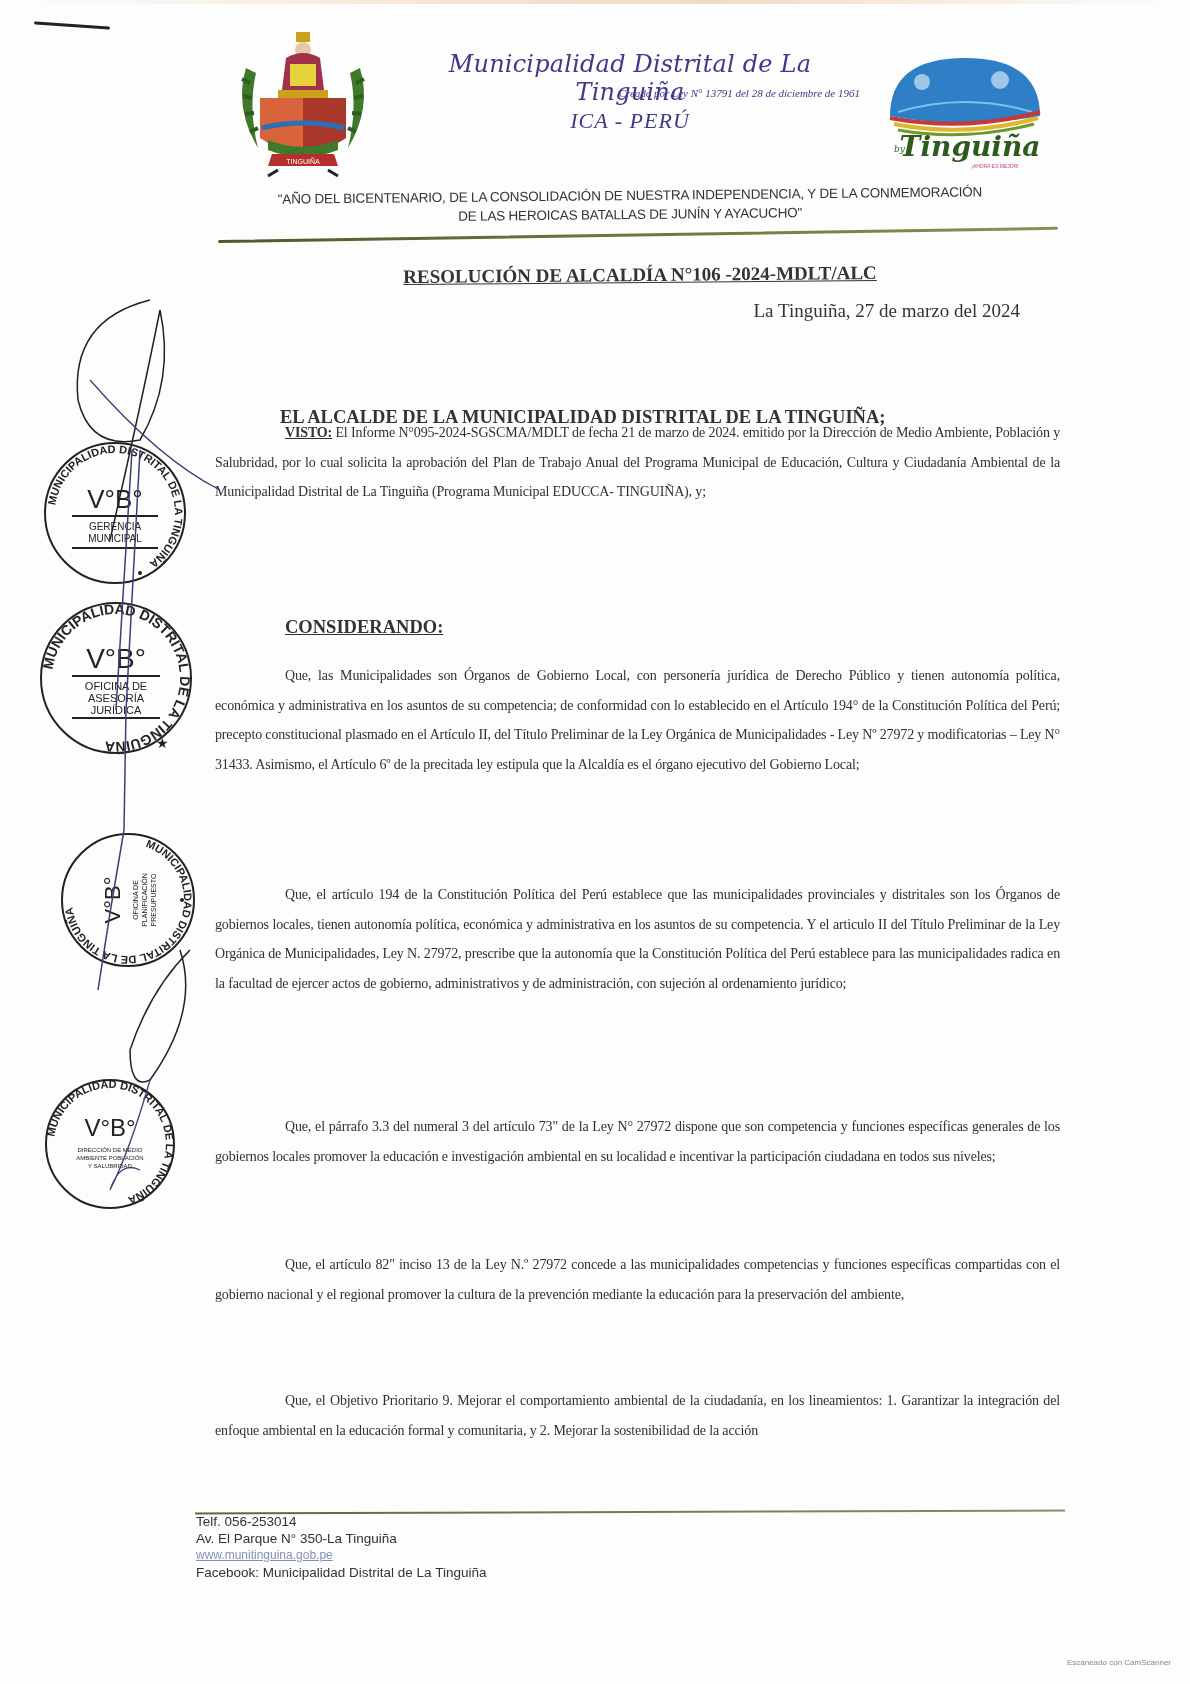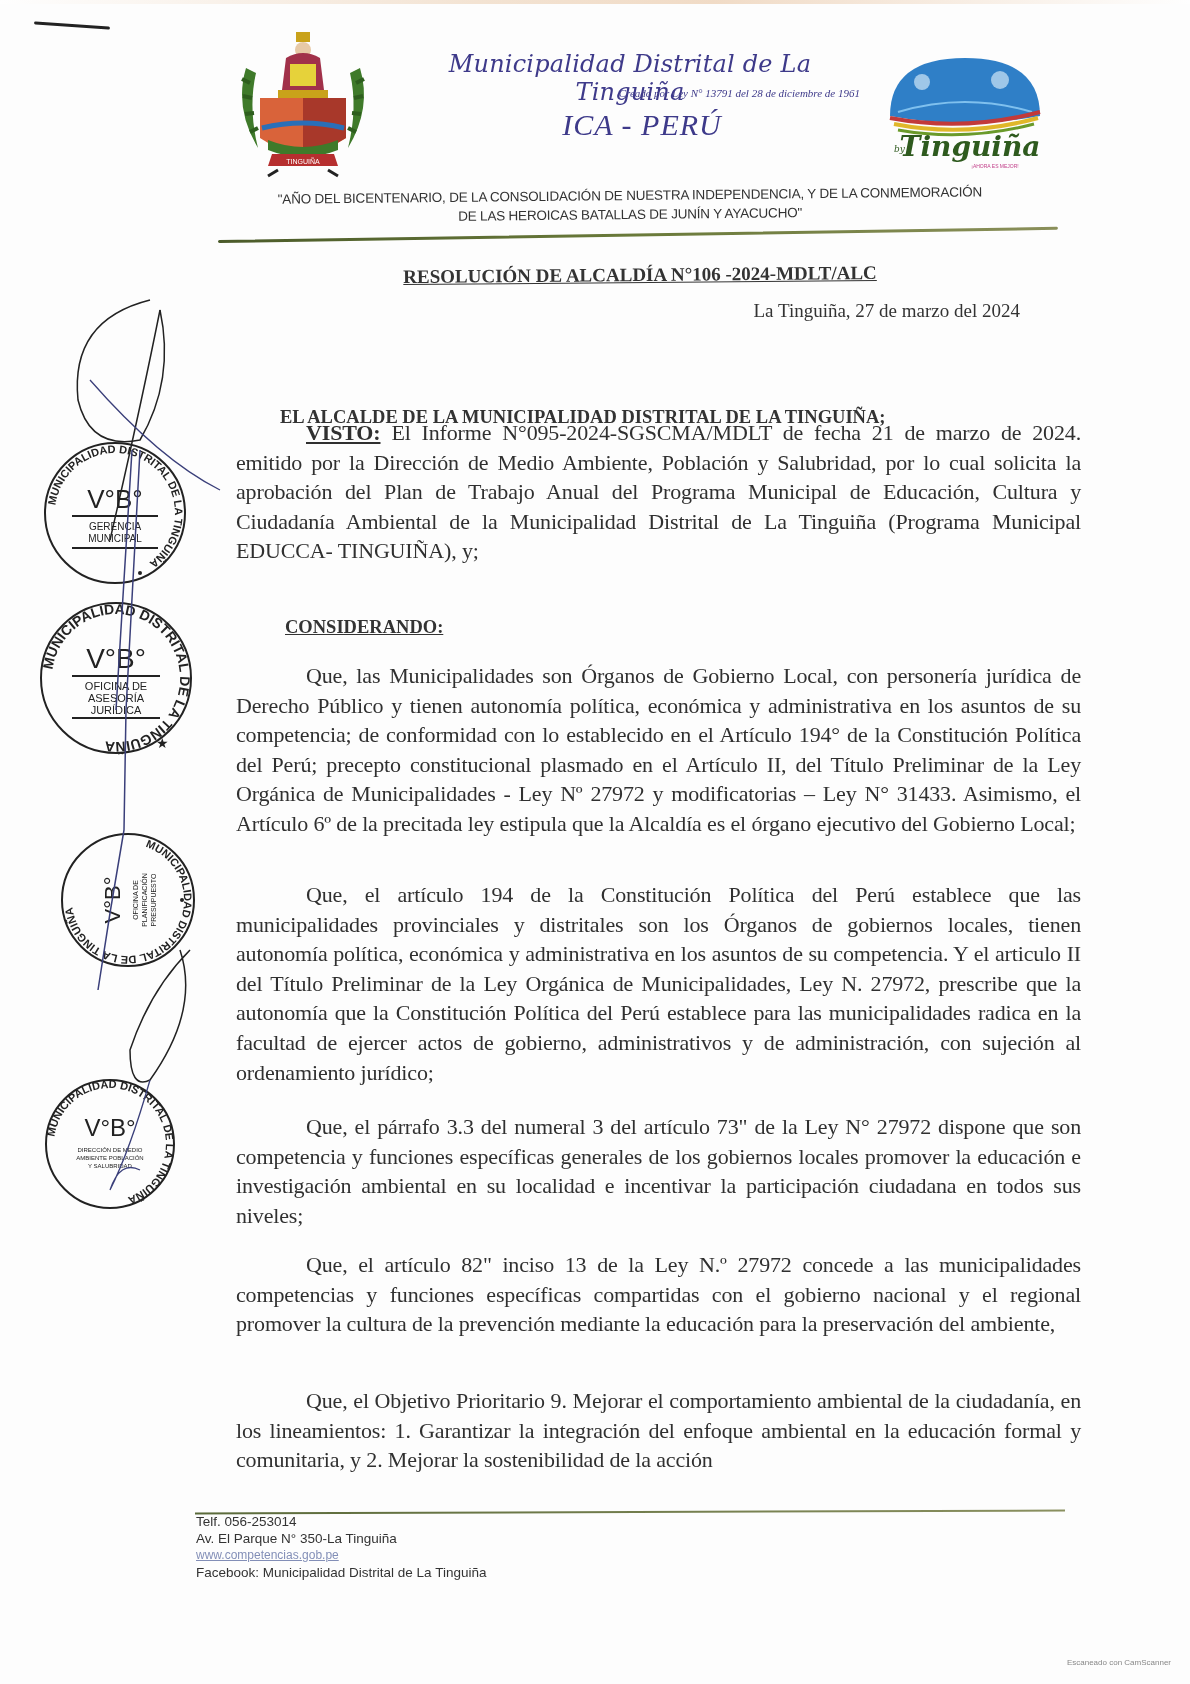--- a/index.html
+++ b/index.html
@@ -10,38 +10,38 @@
   .top-mark { position: absolute; left: 34px; top: 24px; width: 76px; height: 3px; background: #222; transform: rotate(4deg); border-radius: 2px; }
   .top-bar { position: absolute; left: 0; top: 0; width: 1190px; height: 4px; background: linear-gradient(90deg, #fff 0%, #e9c9a8 40%, #e4b98f 60%, #fff 100%); opacity: .5; }
 
   
   .crest { position: absolute; left: 228px; top: 28px; width: 150px; height: 150px; }
   .brand-logo { position: absolute; left: 880px; top: 52px; width: 170px; height: 118px; }
   .muni-name { position: absolute; left: 400px; top: 50px; width: 460px; text-align: center;
     font-family: "DejaVu Serif", serif; font-style: italic; font-size: 24px; color: #3e3a8a; letter-spacing: .2px; }
   .muni-creation { position: absolute; left: 400px; top: 87px; width: 460px; text-align: right;
     font-style: italic; font-size: 11px; color: #3e3a8a; }
-  .muni-place { position: absolute; left: 412px; top: 108px; width: 460px; text-align: center;
-    font-style: italic; font-size: 30px; color: #3e3a8a; letter-spacing: 1px; }
+  .muni-place { position: absolute; left: 400px; top: 108px; width: 460px; text-align: center;
+    font-style: italic; font-size: 22px; color: #3e3a8a; letter-spacing: 1px; }
   .year-motto { position: absolute; left: 215px; top: 186px; width: 830px; text-align: center;
     font-family: "Liberation Sans", sans-serif; font-size: 13.5px; color: #333; line-height: 19px; letter-spacing: -.2px; transform: rotate(-.6deg); }
   .header-rule { position: absolute; left: 218px; top: 240px; width: 840px; height: 3px;
     background: linear-gradient(90deg, #4b5b2a, #6a7a3a 50%, #8a8f5a); transform: rotate(-.9deg); transform-origin: left; border-radius: 2px; }
 
   
   .res-title { position: absolute; left: 355px; top: 264px; width: 570px; text-align: center;
     font-weight: bold; font-size: 19px; text-decoration: underline; color: #333; transform: rotate(-.5deg); }
   .res-date { position: absolute; left: 600px; top: 300px; width: 420px; text-align: right;
     font-size: 19px; color: #333; }
   .mayor-line { position: absolute; left: 280px; top: 372px; width: 780px;
     font-weight: bold; font-size: 18.5px; color: #333; margin-top: 35px; }
 
   
-  .body-block { position: absolute; left: 215px; width: 845px; font-size: 22px; line-height: 29.6px;
-    text-align: justify; color: #303030; font-family: "Liberation Serif", serif; letter-spacing: -.15px; margin-left: 21px; }
+  .body-block { position: absolute; left: 215px; width: 845px; font-size: 14px; line-height: 29.6px;
+    text-align: justify; color: #303030; font-family: "Liberation Serif", serif; letter-spacing: -.15px; }
   .body-block p { margin: 0; text-indent: 70px; }
   .label-u { font-weight: bold; text-decoration: underline; }
   #visto { top: 418px; }
   #visto p { text-indent: 70px; }
   .considerando { position: absolute; left: 285px; top: 617px; font-weight: bold; text-decoration: underline; font-size: 18.5px; color: #333; }
   #c1 { top: 661px; }
   #c2 { top: 880px; }
   #c3 { top: 1112px; }
   #c4 { top: 1250px; }
   #c5 { top: 1386px; }
@@ -195,16 +195,16 @@
   <path d="M140 160 L126 420 M132 160 L116 420" fill="none" stroke="#3a3f7a" stroke-width="1.5"></path>
   <path d="M126 420 L124 540 Q110 620 98 700" fill="none" stroke="#3a3f7a" stroke-width="1.5"></path>
   <path d="M190 660 Q150 700 130 760 Q130 800 150 790 Q200 720 180 660" fill="none" stroke="#222" stroke-width="1.5"></path>
   <path d="M150 790 Q130 860 110 900 Q120 870 140 880" fill="none" stroke="#3a3f7a" stroke-width="1.3"></path>
 </svg>
 
 <div class="footer-rule"></div>
 <div class="footer">
   <div>Telf. 056-253014</div>
   <div>Av. El Parque N° 350-La Tinguiña</div>
-  <div class="web">www.competencias.gob.pe</div>
+  <div class="web">www.munitinguina.gob.pe</div>
   <div>Facebook: Municipalidad Distrital de La Tinguiña</div>
 </div>
 <div class="scanner">Escaneado con CamScanner</div>
 
 </body></html>

